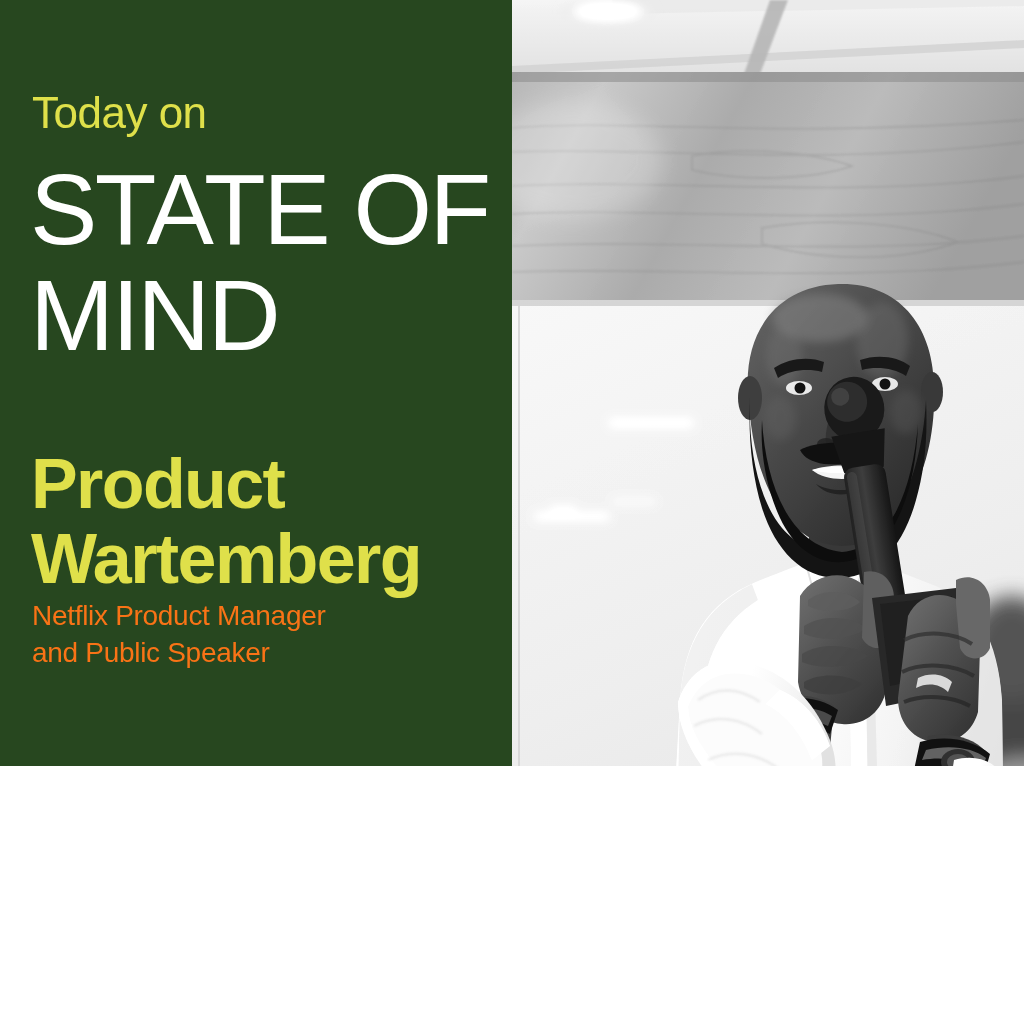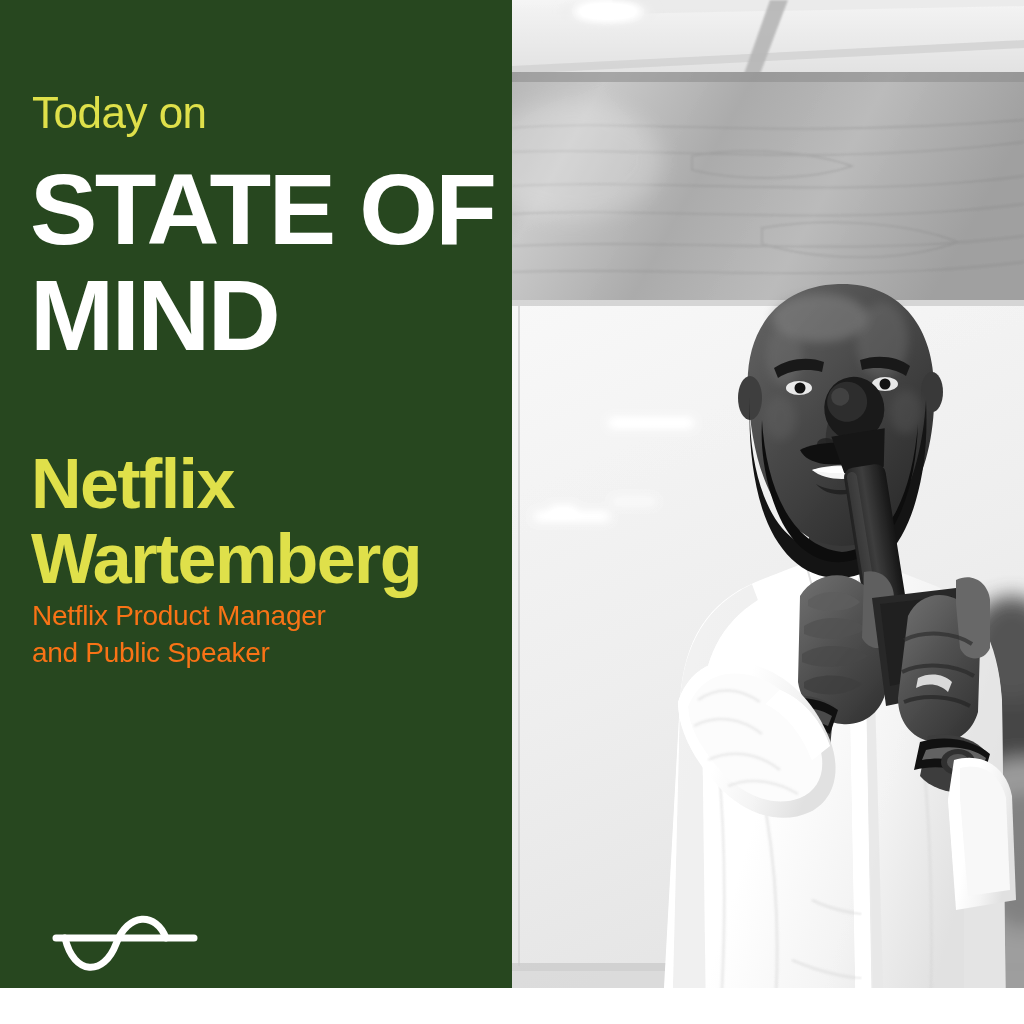--- a/index.html
+++ b/index.html
@@ -7,21 +7,21 @@
     padding: 0;
     background: #ffffff;
   }
   body {
     font-family: "Liberation Sans", sans-serif;
   }
 
   #card {
     position: relative;
     width: 1024px;
-    height: 988px;
+    height: 766px;
     overflow: hidden;
     background: #27471f;
   }
 
   
   #left-panel {
     position: absolute;
     left: 0;
     top: 0;
     width: 512px;
@@ -41,21 +41,21 @@
     color: #dfe04a;
     white-space: nowrap;
   }
 
   #show-title {
     position: absolute;
     left: 30px;
     top: 156px;
     font-size: 101px;
     line-height: 106px;
-    font-weight: 700;
+    font-weight: 400;
     letter-spacing: -2.5px;
     color: #ffffff;
     white-space: pre-line;
   }
 
   #speaker-name {
     position: absolute;
     left: 31px;
     top: 447px;
     font-size: 70px;
@@ -391,21 +391,21 @@
     </svg>
   </div>
 
   <div id="left-panel">
 
     <div id="eyebrow">Today on</div>
 
     <div id="show-title">STATE OF
 MIND</div>
 
-    <div id="speaker-name">Netflix
+    <div id="speaker-name">Product
 Wartemberg</div>
 
     <div id="speaker-role">Netflix Product Manager
 and Public Speaker</div>
 
     <div id="brand-logo">
       <svg width="150" height="80" viewBox="0 0 150 80" xmlns="http://www.w3.org/2000/svg">
         <path d="M6 38 L144 38" stroke="#ffffff" stroke-width="7" stroke-linecap="round" fill="none"></path>
         <path d="M15 38 C24 76 54 76 66 44 C78 12 106 12 116 38" stroke="#ffffff" stroke-width="7" stroke-linecap="round" fill="none"></path>
       </svg>

